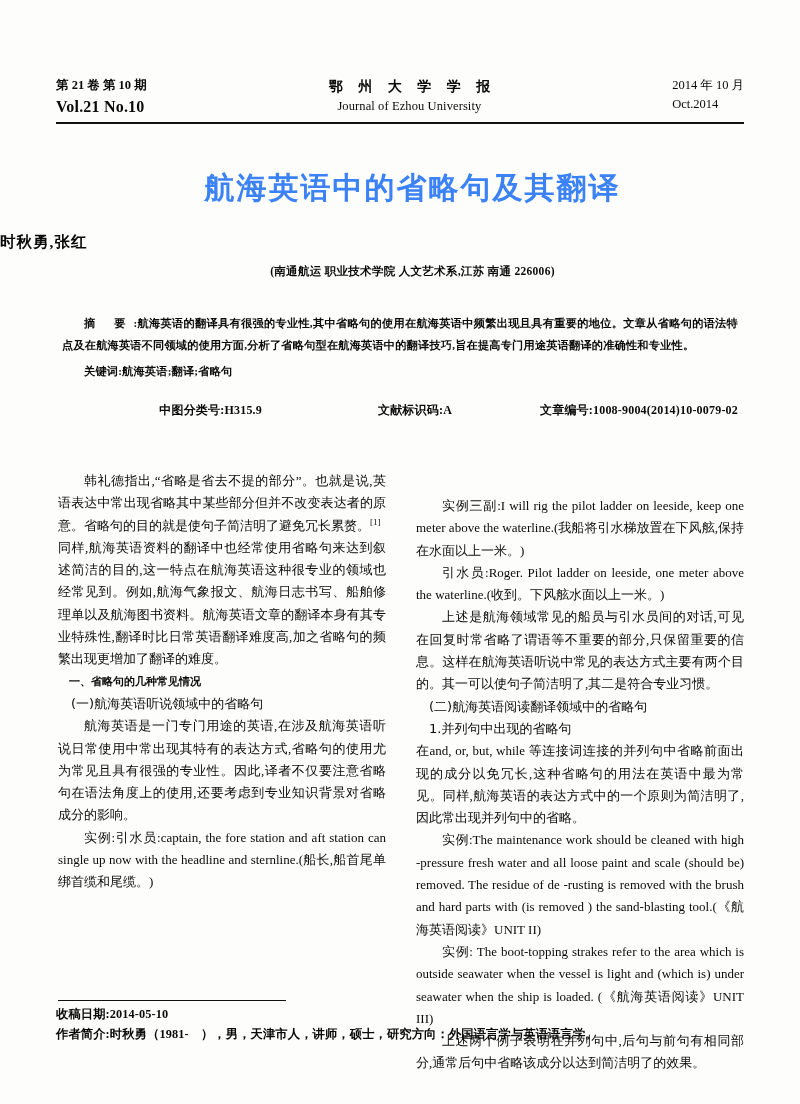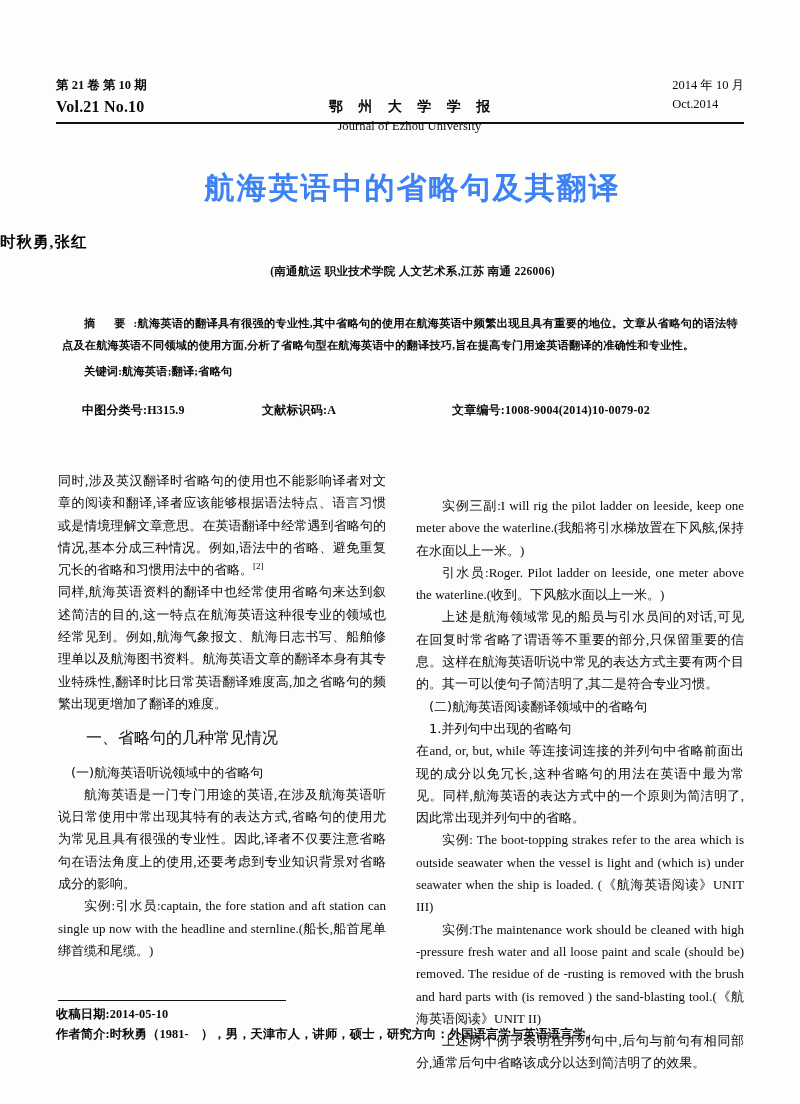--- a/index.html
+++ b/index.html
@@ -38,21 +38,20 @@
     white-space: nowrap;
   }
   .mast-left { text-align: left; font-weight: bold; }
   .mast-left .row2 { font-weight: bold; font-size: 16px; letter-spacing: .2px;}
   .mast-center { text-align: center; }
   .mast-center .cn {
     font-weight: bold;
     font-size: 14px;
     letter-spacing: 6px;
     padding-left: 6px;
-    margin-top: 20px;
   }
   .mast-center .en {
     font-size: 12.5px;
     letter-spacing: .1px;
     margin-top: 0;
   }
   .mast-right { text-align: left; }
   .mast-right .row1 { font-size: 12.5px; }
   .mast-right .row2 { font-size: 12.5px; margin-top: 0; }
 
@@ -127,20 +126,21 @@
   
   .clsrow {
     position: absolute;
     left: 62px;
     top: 402px;
     width: 676px;
     font-size: 12px;
     font-weight: bold;
     display: flex;
     letter-spacing: .2px;
+    text-align: right;
   }
   .clsrow .c1 { width: 180px; padding-left: 20px; }
   .clsrow .c2 { width: 190px; }
   .clsrow .c3 { flex: 1; }
 
   
   .cols {
     position: absolute;
     left: 58px;
     top: 470px;
@@ -158,24 +158,24 @@
   .p {
     font-size: 13px;
     line-height: 22.3px;
     text-align: justify;
     text-justify: inter-ideograph;
     margin: 0;
     letter-spacing: 0px;
   }
   .p.indent { text-indent: 2em; }
   .h-sec {
-    font-size: 16px;
+    font-size: 11px;
     line-height: 22.3px;
-    font-weight: normal;
-    margin: 12px;
+    font-weight: bold;
+    margin: 0;
     text-indent: 1em;
     font-family: "DejaVu Sans", "Liberation Sans", sans-serif;
   }
   .h-sub {
     font-size: 13px;
     line-height: 22.3px;
     margin: 0;
     text-indent: 1em;
     font-family: "DejaVu Sans", "Liberation Sans", sans-serif;
   }
@@ -239,36 +239,36 @@
   </div>
 
   <div class="clsrow">
     <div class="c1">中图分类号:H315.9</div>
     <div class="c2">文献标识码:A</div>
     <div class="c3">文章编号:1008-9004(2014)10-0079-02</div>
   </div>
 
   <div class="cols">
     <div class="col col-left">
-        <p class="p">同时,涉及英汉翻译时省略句的使用也不能影响译者对文章的阅读和翻译,译者应该能够根据语法特点、语言习惯或是情境理解文章意思。在英语翻译中经常遇到省略句的情况,基本分成三种情况。例如,语法中的省略、避免重复冗长的省略和习惯用法中的省略。<sup class="ref">[2]</sup></p>
+        <p class="p indent">韩礼德指出,“省略是省去不提的部分”。也就是说,英语表达中常出现省略其中某些部分但并不改变表达者的原意。省略句的目的就是使句子简洁明了避免冗长累赘。<sup class="ref">[1]</sup></p>
         <p class="p">同样,航海英语资料的翻译中也经常使用省略句来达到叙述简洁的目的,这一特点在航海英语这种很专业的领域也经常见到。例如,航海气象报文、航海日志书写、船舶修理单以及航海图书资料。航海英语文章的翻译本身有其专业特殊性,翻译时比日常英语翻译难度高,加之省略句的频繁出现更增加了翻译的难度。</p>
         <p class="h-sec">一、省略句的几种常见情况</p>
         <p class="h-sub">(一)航海英语听说领域中的省略句</p>
         <p class="p indent">航海英语是一门专门用途的英语,在涉及航海英语听说日常使用中常出现其特有的表达方式,省略句的使用尤为常见且具有很强的专业性。因此,译者不仅要注意省略句在语法角度上的使用,还要考虑到专业知识背景对省略成分的影响。</p>
         <p class="p indent">实例:引水员:captain, the fore station and aft station can single up now with the headline and sternline.(船长,船首尾单绑首缆和尾缆。)</p>
       </div>
     <div class="col col-right">
         <p class="p indent">实例三副:I will rig the pilot ladder on leeside, keep one meter above the waterline.(我船将引水梯放置在下风舷,保持在水面以上一米。)</p>
         <p class="p indent">引水员:Roger. Pilot ladder on leeside, one meter above the waterline.(收到。下风舷水面以上一米。)</p>
         <p class="p indent">上述是航海领域常见的船员与引水员间的对话,可见在回复时常省略了谓语等不重要的部分,只保留重要的信息。这样在航海英语听说中常见的表达方式主要有两个目的。其一可以使句子简洁明了,其二是符合专业习惯。</p>
         <p class="h-sub">(二)航海英语阅读翻译领域中的省略句</p>
         <p class="h-sub">1.并列句中出现的省略句</p>
         <p class="p">在and, or, but, while 等连接词连接的并列句中省略前面出现的成分以免冗长,这种省略句的用法在英语中最为常见。同样,航海英语的表达方式中的一个原则为简洁明了,因此常出现并列句中的省略。</p>
+        <p class="p indent">实例:The maintenance work should be cleaned with high -pressure fresh water and all loose paint and scale (should be) removed. The residue of de -rusting is removed with the brush and hard parts with  (is removed ) the sand-blasting tool.(《航海英语阅读》UNIT II)</p>
         <p class="p indent">实例: The boot-topping strakes refer to the area which is outside seawater when the vessel is light and  (which is) under seawater when the ship is loaded. (《航海英语阅读》UNIT III)</p>
-        <p class="p indent">实例:The maintenance work should be cleaned with high -pressure fresh water and all loose paint and scale (should be) removed. The residue of de -rusting is removed with the brush and hard parts with  (is removed ) the sand-blasting tool.(《航海英语阅读》UNIT II)</p>
         <p class="p indent">上述两个例子表明在并列句中,后句与前句有相同部分,通常后句中省略该成分以达到简洁明了的效果。</p>
       </div>
   </div>
 
   <div class="fn-rule"></div>
   <div class="footnote">
     <div class="fn-line">
       <span>收稿日期:</span><span>2014-05-10</span>
     </div>
     <div class="fn-line">

